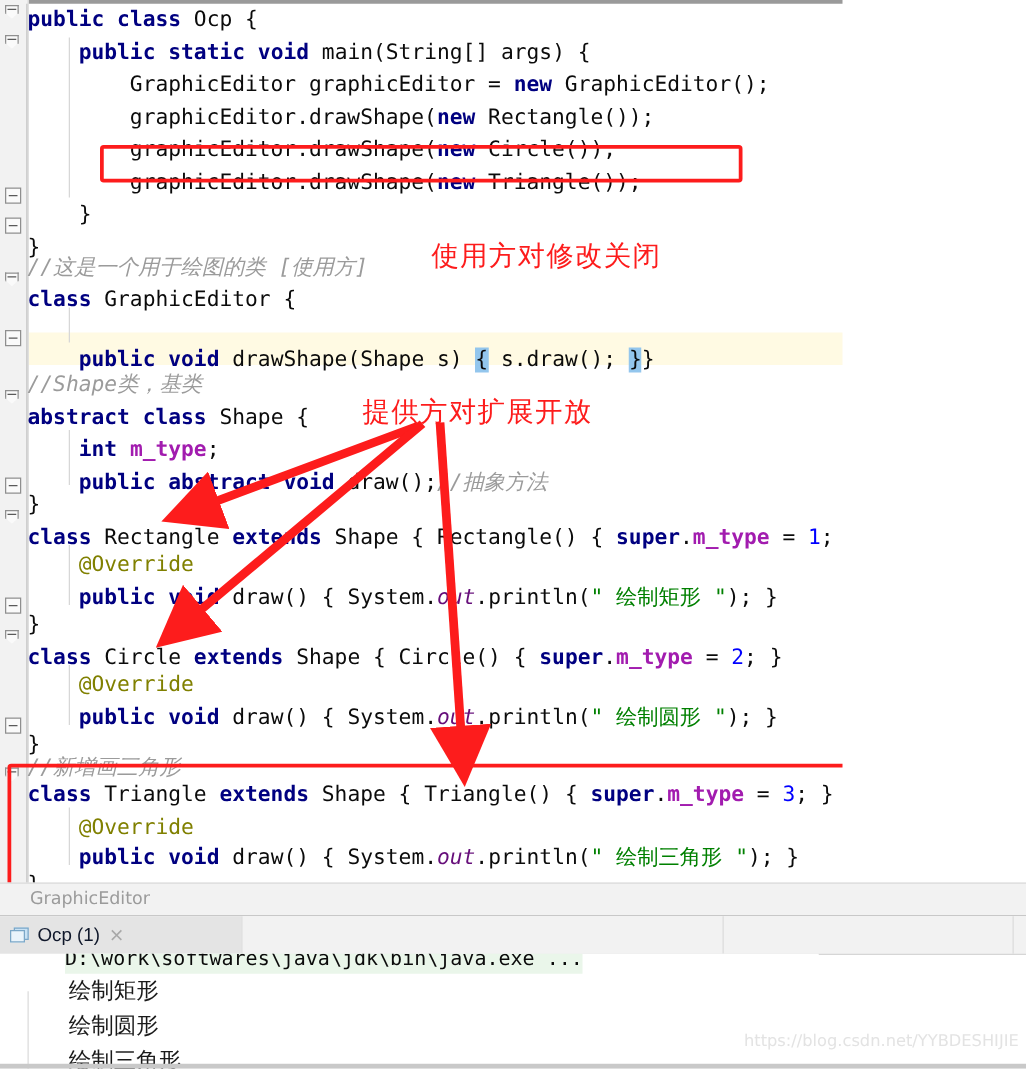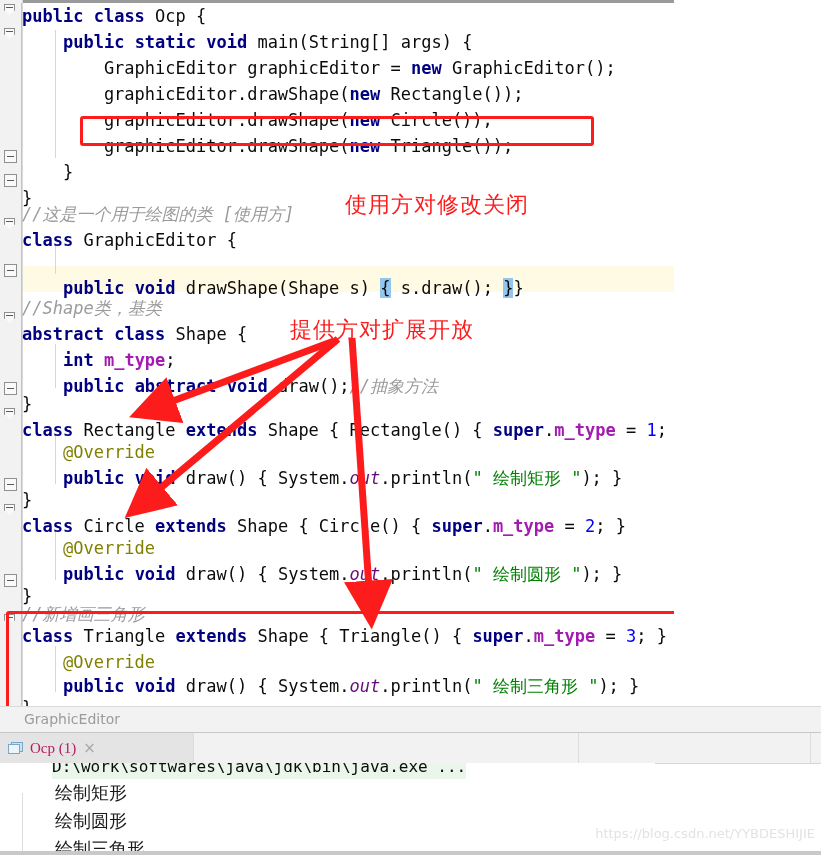--- a/index.html
+++ b/index.html
@@ -57,21 +57,21 @@
       font-size:14px;color:#9b9b9b;}
 
   
   .runpanel{position:absolute;left:0;top:732px;width:821px;height:123px;background:#ffffff;border-top:1px solid #c8c8c8;}
   .tabstrip{position:absolute;left:0;top:0;width:821px;height:30px;background:#f2f2f2;border-bottom:1px solid #d6d6d6;}
   .tabsep{position:absolute;top:0;width:1px;height:30px;background:#dcdcdc;}
   .tab{position:absolute;left:0;top:0;height:30px;background:#e4e4e4;display:flex;align-items:center;padding:0 8px 0 8px;box-sizing:border-box;}
   .tabicon{width:16px;height:13px;position:relative;margin-right:6px;}
   .tabicon b{position:absolute;left:3px;top:0;width:12px;height:10px;background:#c9e2f4;border:1px solid #7ba7c7;box-sizing:border-box;}
   .tabicon i{position:absolute;left:0;top:2px;width:12px;height:10px;background:#eaf4fb;border:1px solid #7ba7c7;box-sizing:border-box;}
-  .tablabel{font-family:Liberation Serif, serif;font-size:15px;color:#be185d;}
+  .tablabel{font-family:Liberation Sans, sans-serif;font-size:15px;color:#0f172a;}
   .tabclose{margin-left:7px;color:#a8a8a8;font-size:15px;font-family:"DejaVu Sans","Liberation Sans",sans-serif;}
 
   .console{position:absolute;left:0;top:30px;width:655px;height:93px;background:#ffffff;overflow:hidden;}
   .cmdline{position:absolute;left:52px;top:-8px;white-space:pre;font-size:16px;line-height:24px;
      color:#0b0b0b;background:#eaf6ea;font-family:"DejaVu Sans Mono","Liberation Mono",monospace;}
   .outline{position:absolute;left:55px;white-space:pre;font-size:18px;line-height:28px;color:#1a1a1a;
      font-family:"DejaVu Sans","Liberation Sans",sans-serif;}
   .leftrail{position:absolute;left:0;top:30px;width:22px;height:93px;background:#fff;border-right:1px solid #dcdcdc;}
   .bottomrule{position:absolute;left:0;top:851px;width:821px;height:4px;background:#c9c9c9;}
   .watermark{position:absolute;right:6px;top:826px;font-family:"DejaVu Sans","Liberation Sans",sans-serif;

